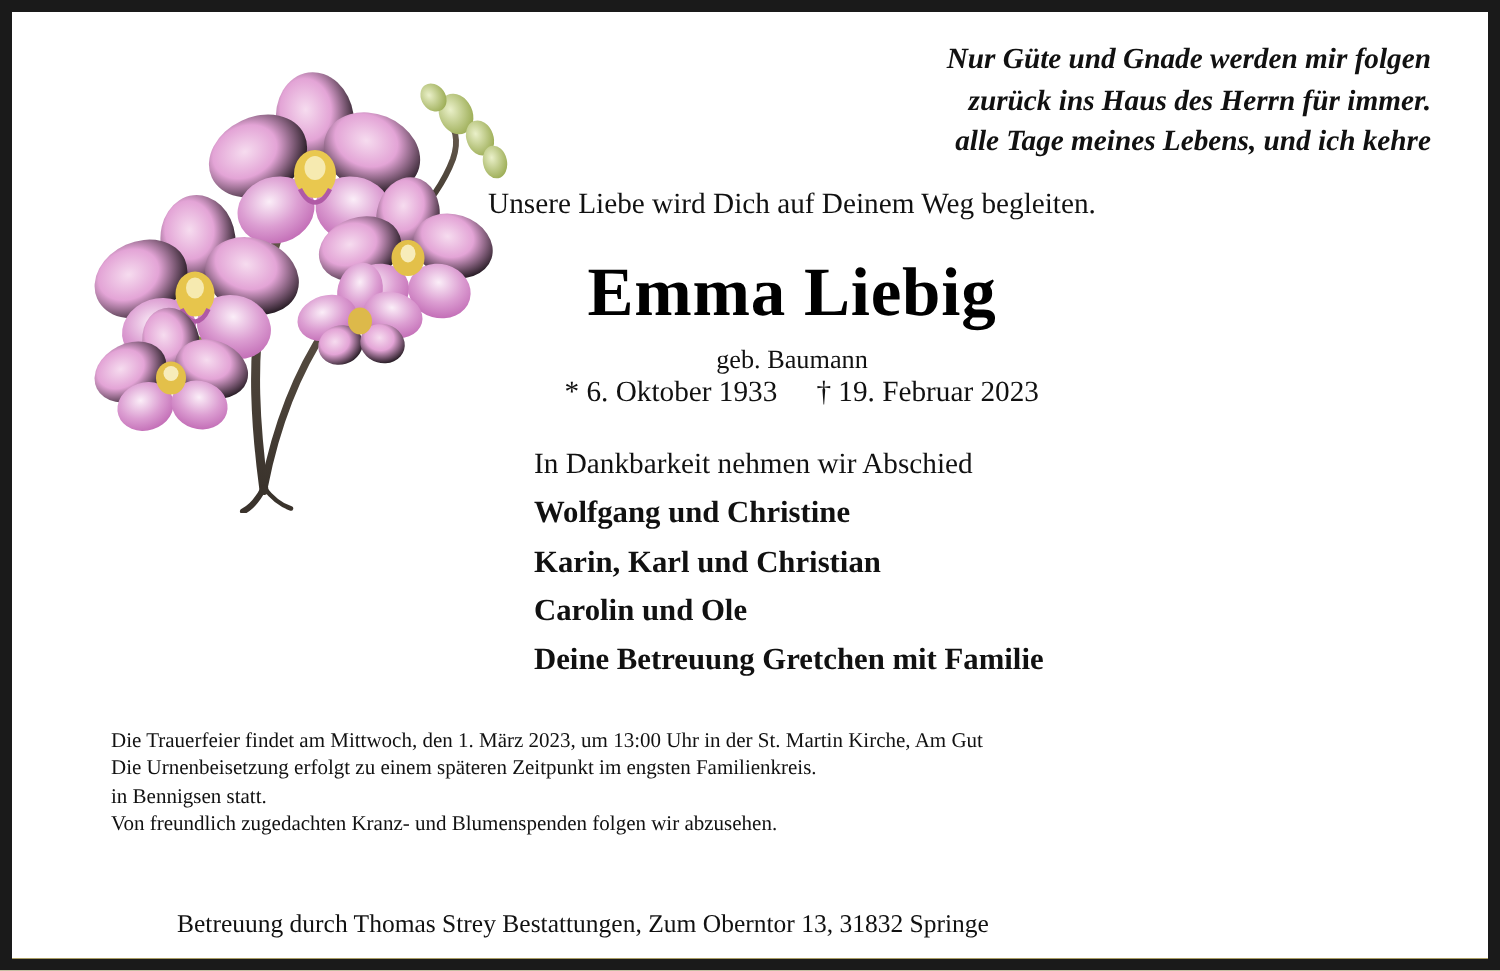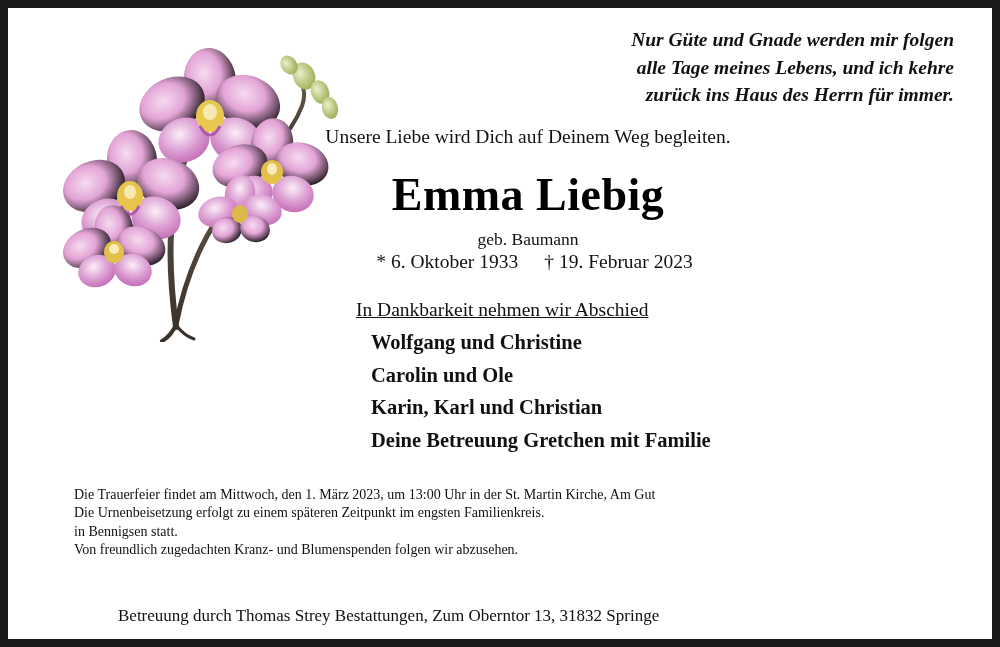--- a/index.html
+++ b/index.html
@@ -106,27 +106,26 @@
     color: #111;
   }
   .dates .birth { margin-right: 26px; margin-left: 13px; }
 
   .thanks {
     position: absolute;
     top: 291px;
     left: 348px;
     font-size: 19.5px;
     color: #111;
-    text-decoration: underline;
   }
 
   .mourners {
     position: absolute;
     top: 324px;
-    left: 363px;
+    left: 348px;
     width: 560px;
   }
   .mourner {
     font-weight: bold;
     font-size: 20.5px;
     line-height: 1.0;
     margin-bottom: 12px;
     color: #111;
   }
 
@@ -247,38 +246,38 @@
           <ellipse cx="0" cy="0" rx="8" ry="9" fill="#ddb94a"></ellipse>
         </g>
 
         <path d="M118 303 C114 311 110 316 104 319" stroke="#3a332c" stroke-width="4" fill="none" stroke-linecap="round"></path>
         <path d="M118 303 C124 311 130 315 136 317" stroke="#3a332c" stroke-width="3" fill="none" stroke-linecap="round"></path>
       </svg>
     </div>
 
     <div class="verse">
       <div>Nur Güte und Gnade werden mir folgen</div>
+      <div>zurück ins Haus des Herrn für immer.</div>
       <div>alle Tage meines Lebens, und ich kehre</div>
-      <div>zurück ins Haus des Herrn für immer.</div>
     </div>
 
     <div class="lead">Unsere Liebe wird Dich auf Deinem Weg begleiten.</div>
 
     <div class="name">Emma Liebig</div>
     <div class="maiden">geb. Baumann</div>
     <div class="dates">
       <span class="birth">* 6. Oktober 1933</span><span class="death">† 19. Februar 2023</span>
     </div>
 
     <div class="thanks">In Dankbarkeit nehmen wir Abschied</div>
 
     <div class="mourners">
       <div class="mourner">Wolfgang und Christine</div>
+      <div class="mourner">Karin, Karl und Christian</div>
       <div class="mourner">Carolin und Ole</div>
-      <div class="mourner">Karin, Karl und Christian</div>
       <div class="mourner">Deine Betreuung Gretchen mit Familie</div>
     </div>
 
     <div class="service">
       <p>Die Trauerfeier findet am Mittwoch, den 1. März 2023, um 13:00 Uhr in der St. Martin Kirche, Am Gut</p>
       <p>Die Urnenbeisetzung erfolgt zu einem späteren Zeitpunkt im engsten Familienkreis.</p>
       <p>in Bennigsen statt.</p>
       <p>Von freundlich zugedachten Kranz- und Blumenspenden folgen wir abzusehen.</p>
     </div>
 

